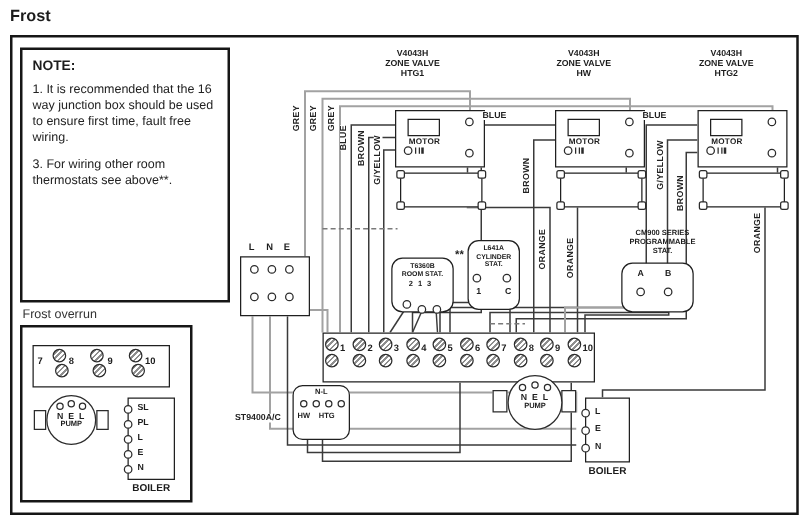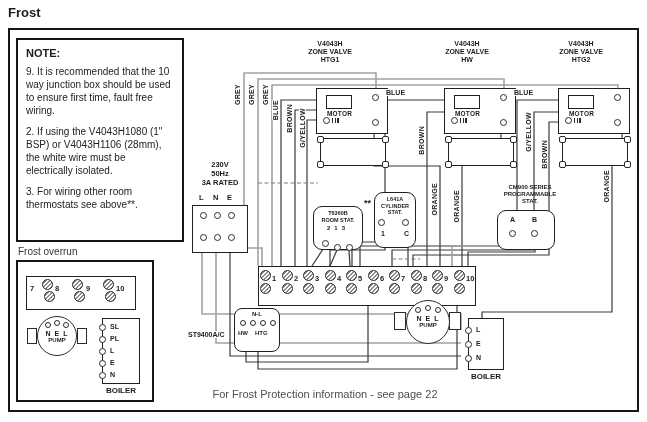--- a/index.html
+++ b/index.html
@@ -135,22 +135,21 @@
     <polyline class="g" points="18,351 98,351"></polyline>
     <polyline class="g" points="18,363 98,363"></polyline>
     <polyline class="d" points="18,375 98,375"></polyline>
 
     <line class="d" x1="44" y1="262" x2="48" y2="273" marker-end="url(#ah)"></line>
     <line class="d" x1="110" y1="260" x2="110" y2="273" marker-end="url(#ah)"></line>
   </svg>
 
   <div class="note">
     <div class="note-h">NOTE:</div>
-    <p>9. It is recommended that the 10 way junction box should be used to ensure first time, fault free wiring.</p>
-    <p>2. If using the V4043H1080 (1" BSP) or V4043H1106 (28mm), the white wire must be electrically isolated.</p>
+    <p>1. It is recommended that the 16 way junction box should be used to ensure first time, fault free wiring.</p>
     <p>3. For wiring other room thermostats see above**.</p>
   </div>
 
   <div class="vvlabel" style="left:295px;top:40px;">
     <div>V4043H</div>
     <div>ZONE VALVE</div>
     <div>HTG1</div>
   </div>
   <div class="vvlabel" style="left:432px;top:40px;">
     <div>V4043H</div>
@@ -227,25 +226,20 @@
   <span class="vlab" style="left:299px;top:108px;">G/YELLOW</span>
   <span class="hlab" style="left:386px;top:89px;">BLUE</span>
   <span class="vlab" style="left:418px;top:126px;">BROWN</span>
   <span class="vlab" style="left:431px;top:183px;">ORANGE</span>
   <span class="vlab" style="left:453px;top:190px;">ORANGE</span>
   <span class="hlab" style="left:514px;top:89px;">BLUE</span>
   <span class="vlab" style="left:525px;top:112px;">G/YELLOW</span>
   <span class="vlab" style="left:541px;top:140px;">BROWN</span>
   <span class="vlab" style="left:603px;top:170px;">ORANGE</span>
 
-  <div class="ratings">
-    <div>230V</div>
-    <div>50Hz</div>
-    <div>3A RATED</div>
-  </div>
   <span class="lne" style="left:199px;">L</span>
   <span class="lne" style="left:213px;">N</span>
   <span class="lne" style="left:227px;">E</span>
   <div class="supbox">
     <span class="term" style="left:7px;top:6px;"></span>
     <span class="term" style="left:21px;top:6px;"></span>
     <span class="term" style="left:35px;top:6px;"></span>
     <span class="term" style="left:7px;top:28px;"></span>
     <span class="term" style="left:21px;top:28px;"></span>
     <span class="term" style="left:35px;top:28px;"></span>
@@ -393,15 +387,14 @@
         <span class="term"></span>
         <span class="bl">E</span>
       </div>
     <div class="brow" style="height:14px;">
         <span class="term"></span>
         <span class="bl">N</span>
       </div>
   </div>
   <div class="btitle" style="left:462px;top:372px;width:48px;">BOILER</div>
 
-  <div class="footer">For Frost Protection information - see page 22</div>
 
 </div>
 
 </body></html>

